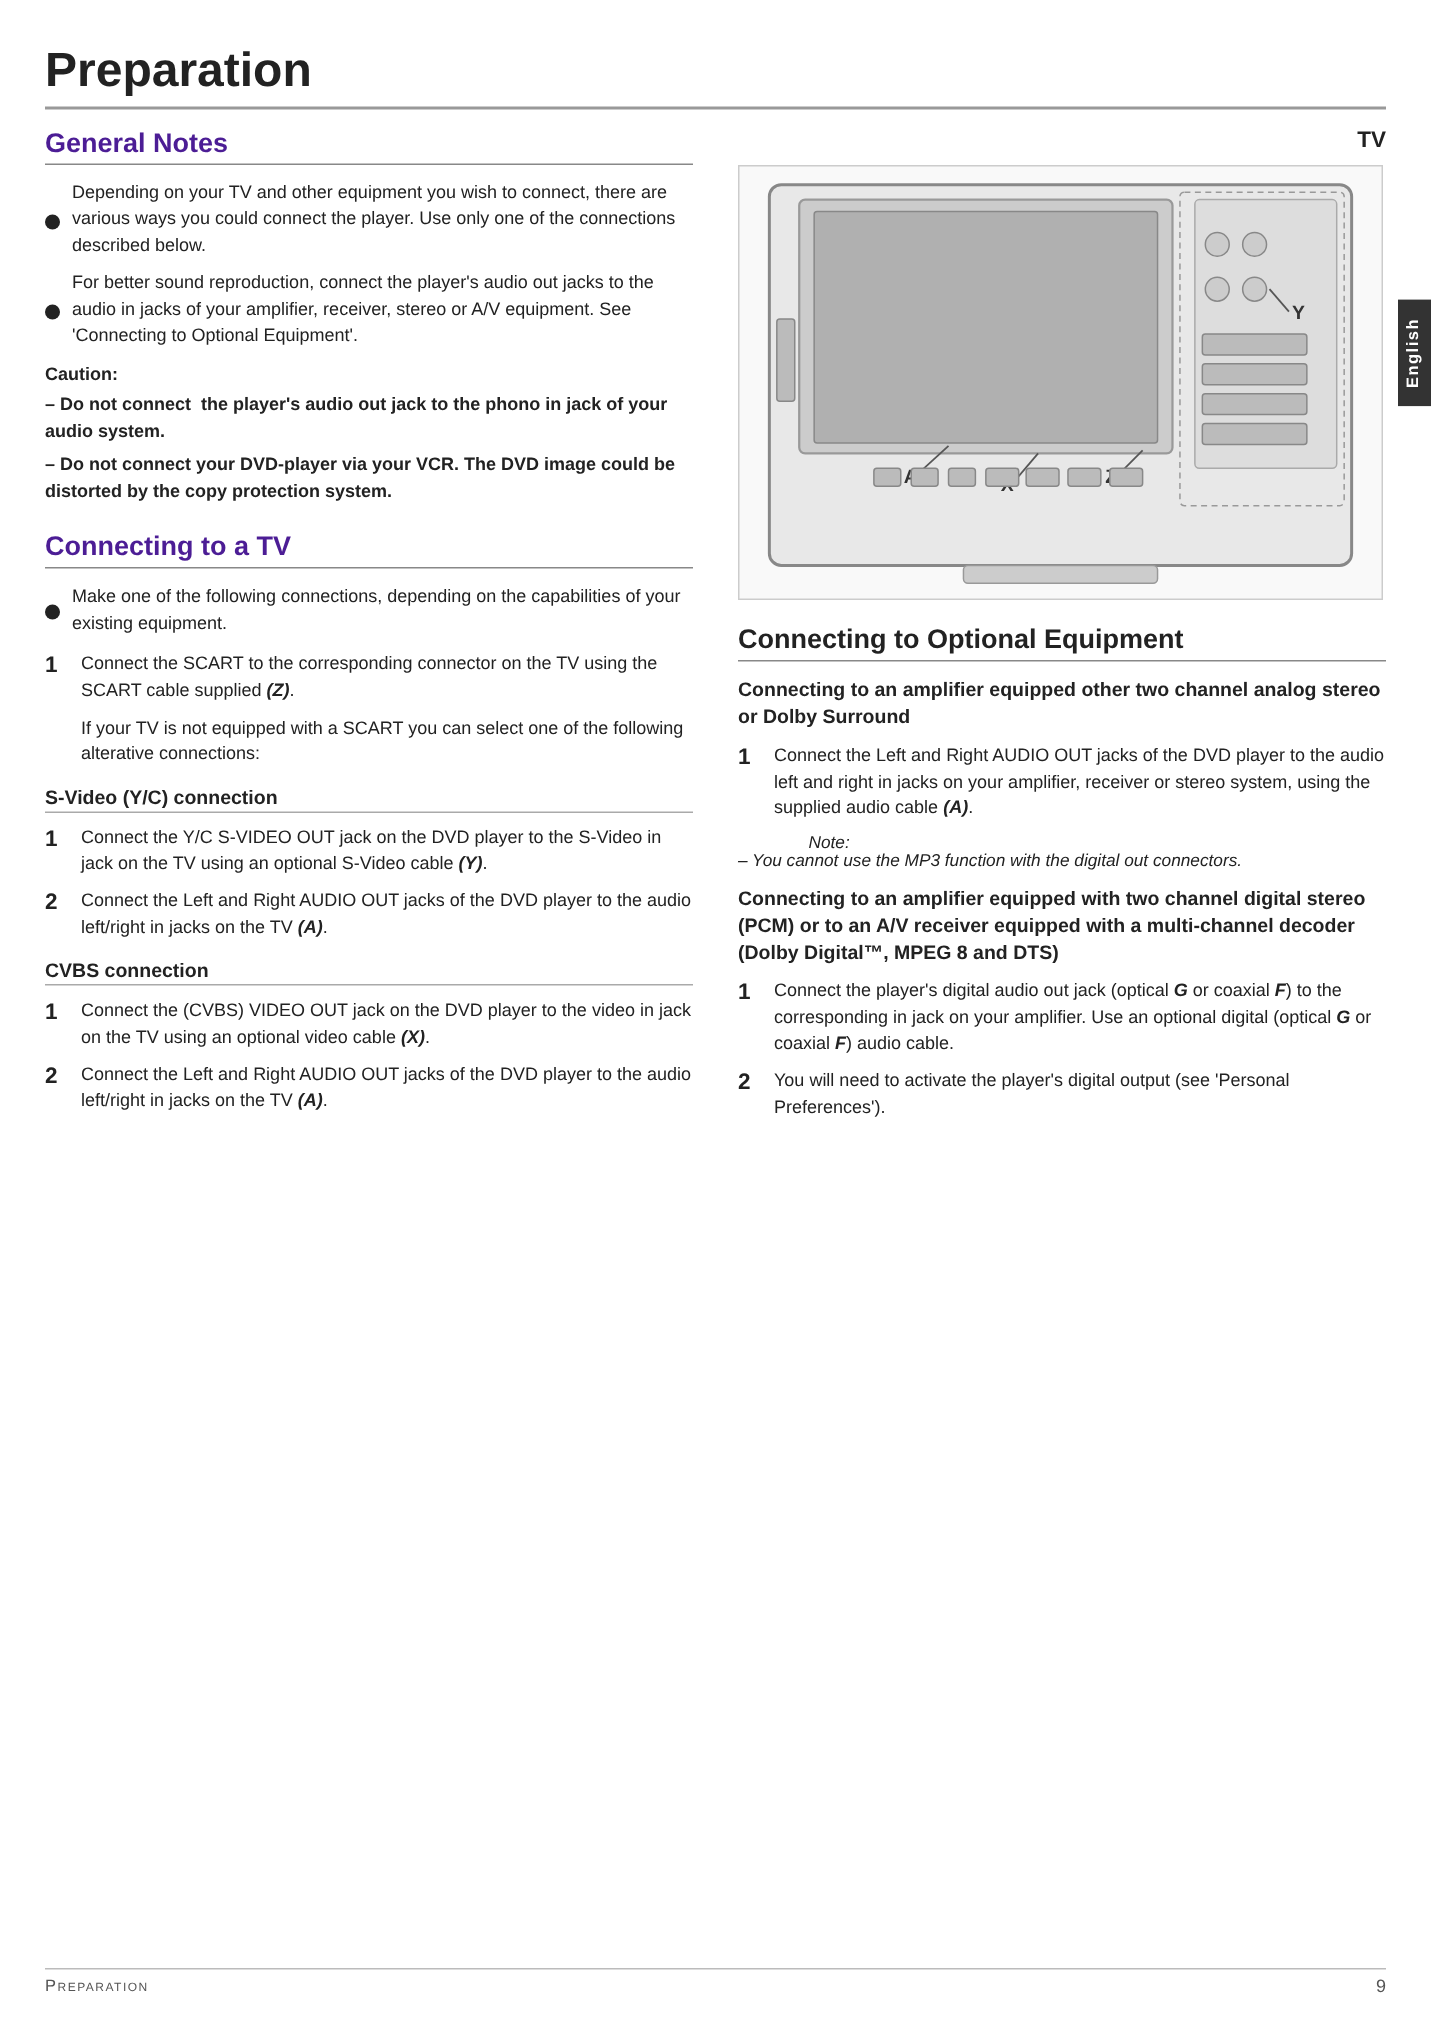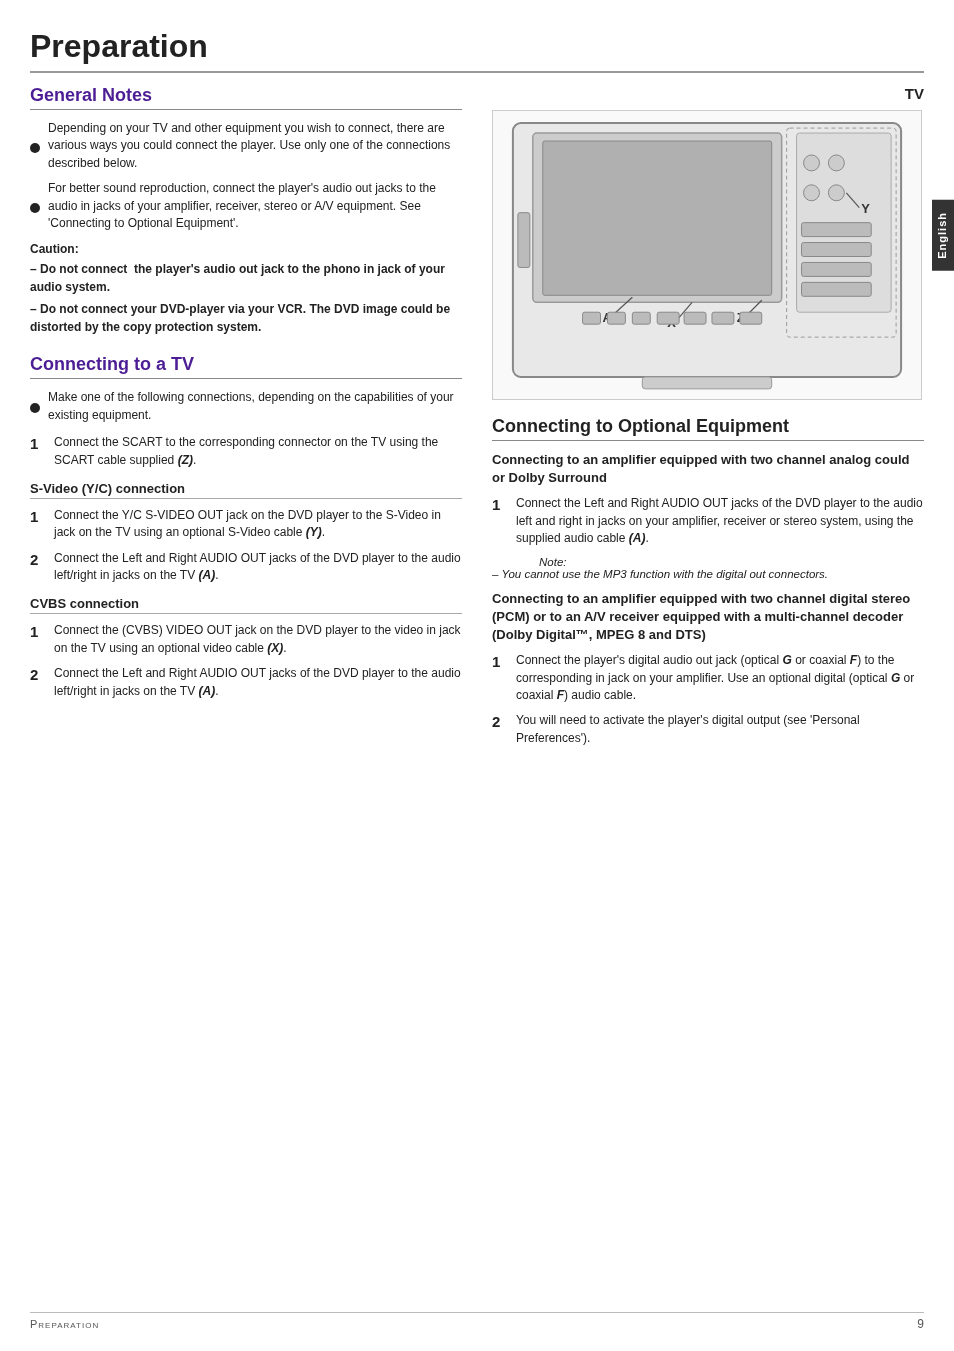--- a/index.html
+++ b/index.html
@@ -286,20 +286,21 @@
           <span class="bullet-dot"></span>
           <span class="bullet-text">Make one of the following connections, depending on the capabilities of your existing equipment.</span>
         </li>
       </ul>
 
       <div class="numbered-item">
         <span class="num-label">1</span>
         <span class="num-text">Connect the SCART to the corresponding connector on the TV using the SCART cable supplied <strong><em>(Z)</em></strong>.</span>
       </div>
 
+      <div style="margin-left:24px; margin-bottom:8px; line-height:1.45;">If your TV is not equipped with a SCART you can select one of the following alterative connections:</div>
 
       <div class="sub-heading">S-Video (Y/C) connection</div>
 
       <div class="numbered-item">
         <span class="num-label">1</span>
         <span class="num-text">Connect the Y/C S-VIDEO OUT jack on the DVD player to the S-Video in jack on the TV using an optional S-Video cable <strong><em>(Y)</em></strong>.</span>
       </div>
 
       <div class="numbered-item">
         <span class="num-label">2</span>
@@ -376,21 +377,21 @@
           </svg>
         </div>
       </div>
 
       <div style="margin-top: 16px;">
         <h2 class="opt-section-heading">
           <span>Connecting to Optional</span> <span>Equipment</span>
         </h2>
       </div>
 
-      <div class="sub-section-bold">Connecting to an amplifier equipped with two channel analog  could or Dolby Surround</div>
+      <div class="sub-section-bold">Connecting to an amplifier equipped other two channel analog  stereo or Dolby Surround</div>
 
       <div class="numbered-item">
         <span class="num-label">1</span>
         <span class="num-text">Connect the Left and Right AUDIO OUT jacks of the DVD player to the audio left and right in jacks on your amplifier, receiver or stereo system, using the supplied audio cable <strong><em>(A)</em></strong>.</span>
       </div>
 
       <div class="note-text">
         <span class="note-title"><em>Note:</em></span><br>
         <span class="note-italic"><em>– You cannot use the MP3 function with the digital out connectors.</em></span>
       </div>

